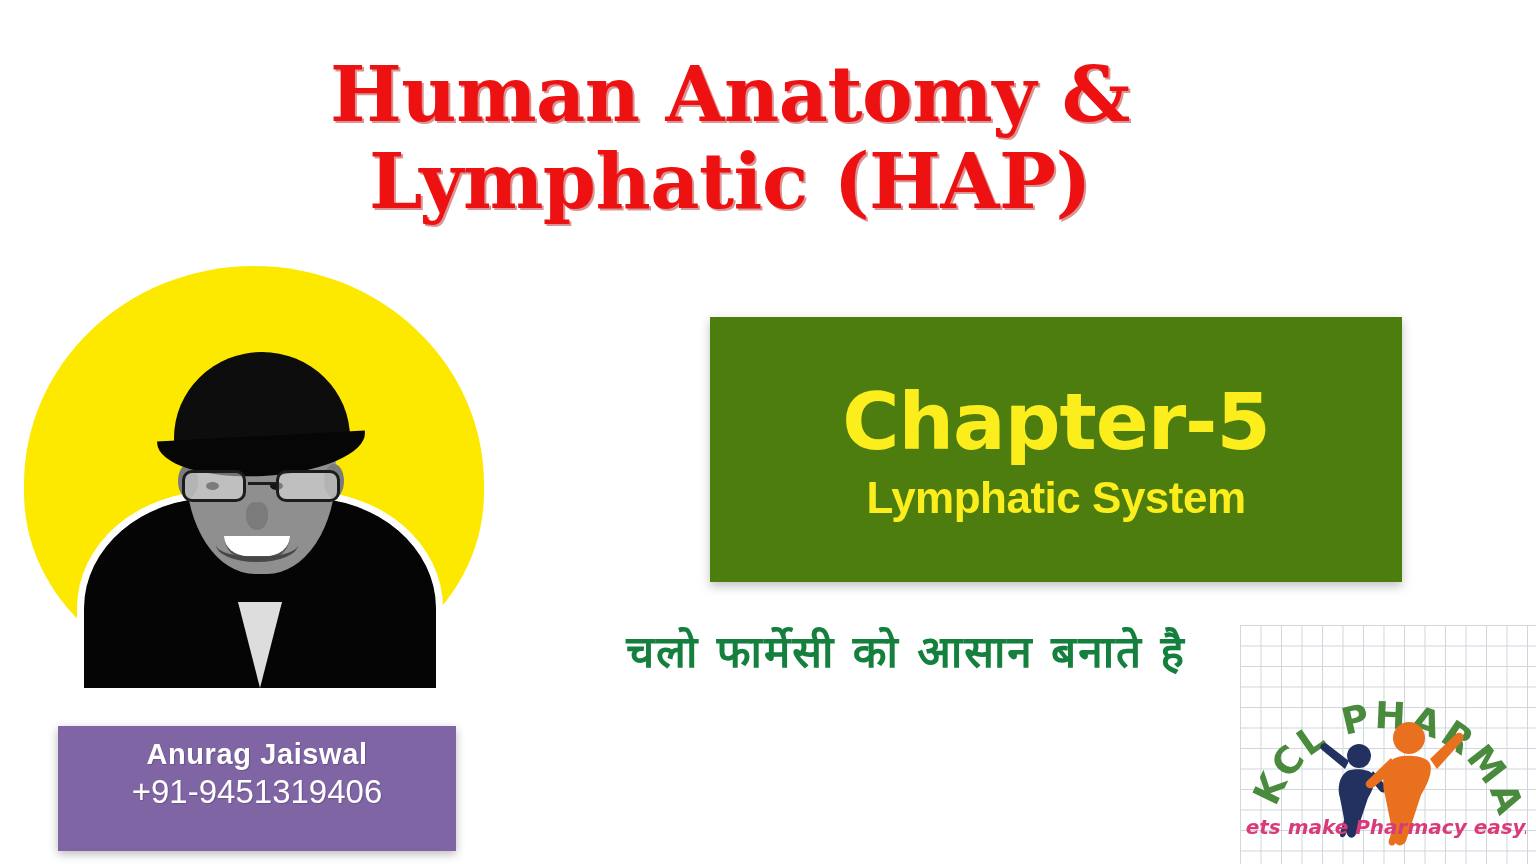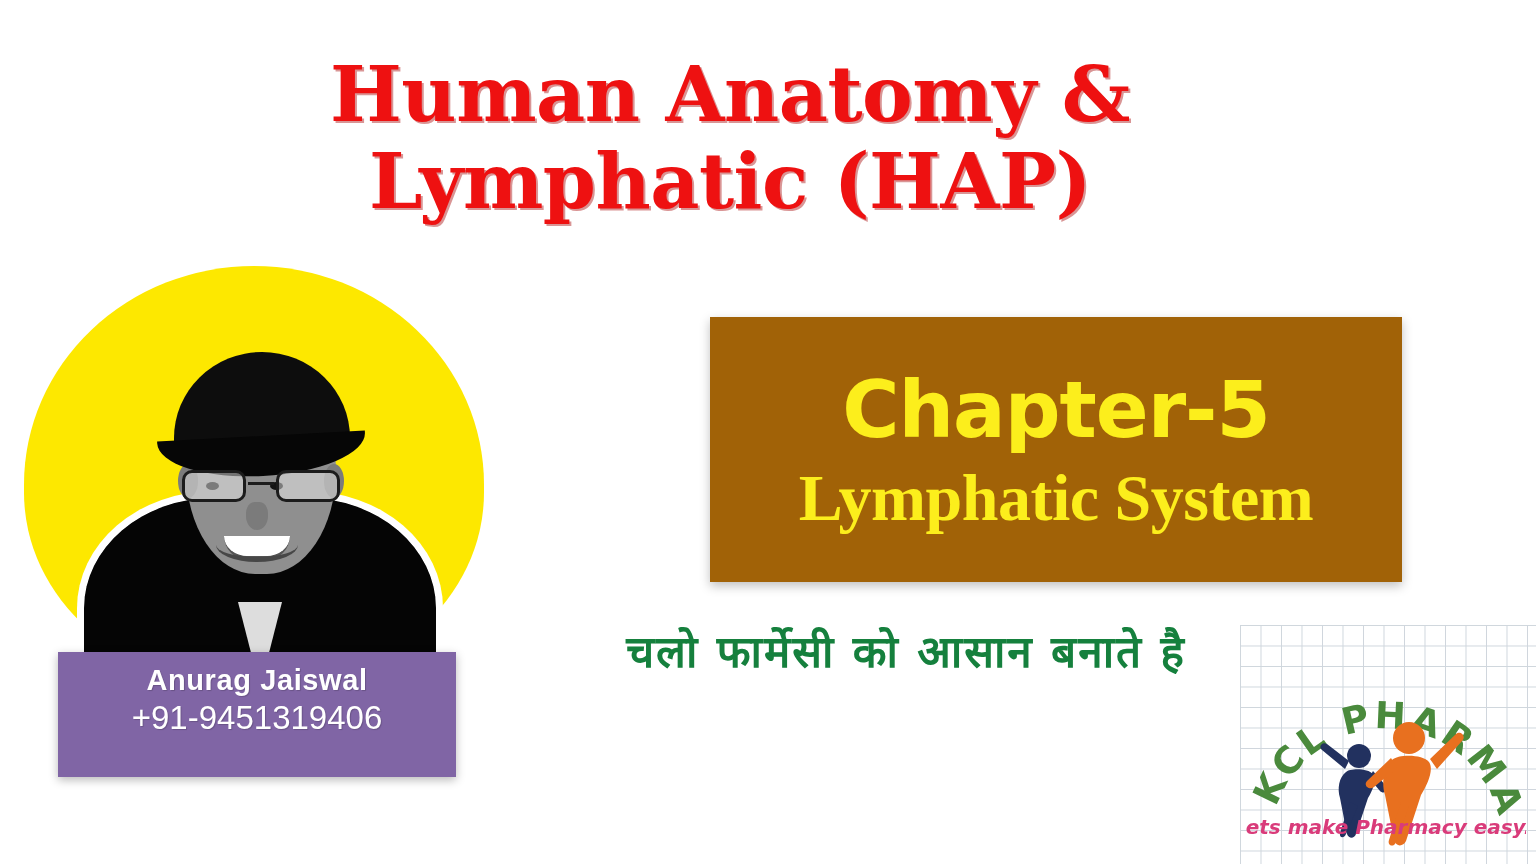--- a/index.html
+++ b/index.html
@@ -164,21 +164,21 @@
   }
   .ph-smilecurve {
     position:absolute; left:86px; top:232px; width:82px; height:34px;
     border-bottom: 5px solid #5d4a3f; border-radius: 0 0 50% 50%;
   }
 
   
   .nameplate {
     position: absolute;
     left: 58px;
-    top: 652px;
+    top: 726px;
     width: 398px;
     height: 125px;
     background: #8065a5;
     box-shadow: 0 3px 9px rgba(0,0,0,0.28);
     display: flex;
     flex-direction: column;
     align-items: center;
     justify-content: flex-start;
     padding-top: 10px;
   }
@@ -201,41 +201,41 @@
     text-shadow: 1px 1px 1px rgba(0,0,0,0.18);
   }
 
   
   .chapter-box {
     position: absolute;
     left: 710px;
     top: 317px;
     width: 692px;
     height: 265px;
-    background: #a16207;
+    background: #4d7c0f;
     box-shadow: 0 4px 10px rgba(0,0,0,0.25);
     display: flex;
     flex-direction: column;
     align-items: center;
     justify-content: center;
     padding-top: 6px;
   }
   .chapter-num {
     color: #fcee1c;
     font-family: "DejaVu Sans", "Liberation Sans", sans-serif;
     font-weight: 700;
     font-size: 78px;
     line-height: 1.05;
     letter-spacing: -1px;
   }
   .chapter-name {
     color: #fcee1c;
-    font-family: Liberation Serif, serif;
-    font-weight: 700;
-    font-size: 66px;
+    font-family: Liberation Sans, sans-serif;
+    font-weight: 700;
+    font-size: 44px;
     line-height: 1.1;
     letter-spacing: -0.5px;
     margin-top: 10px;
   }
 
   
   .tagline {
     position: absolute;
     left: 476px;
     top: 620px;

